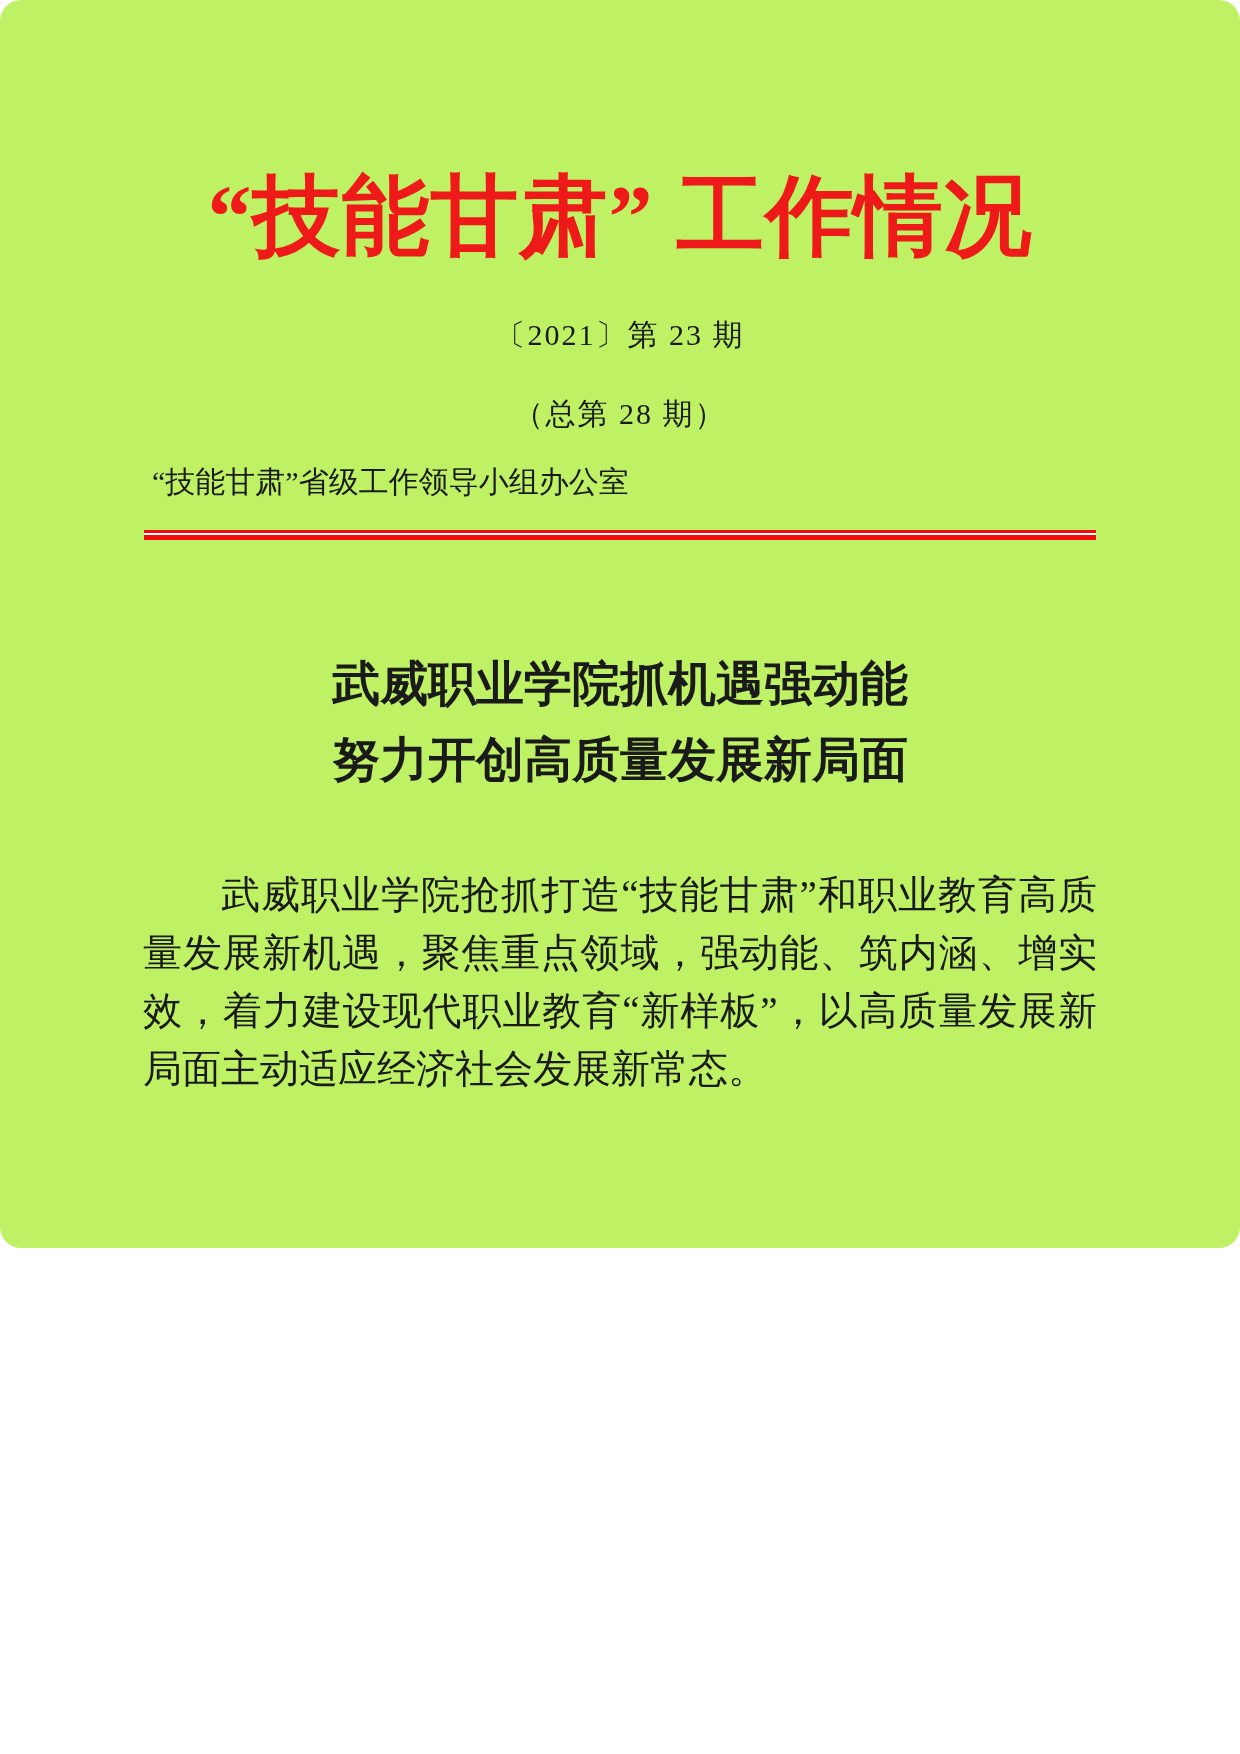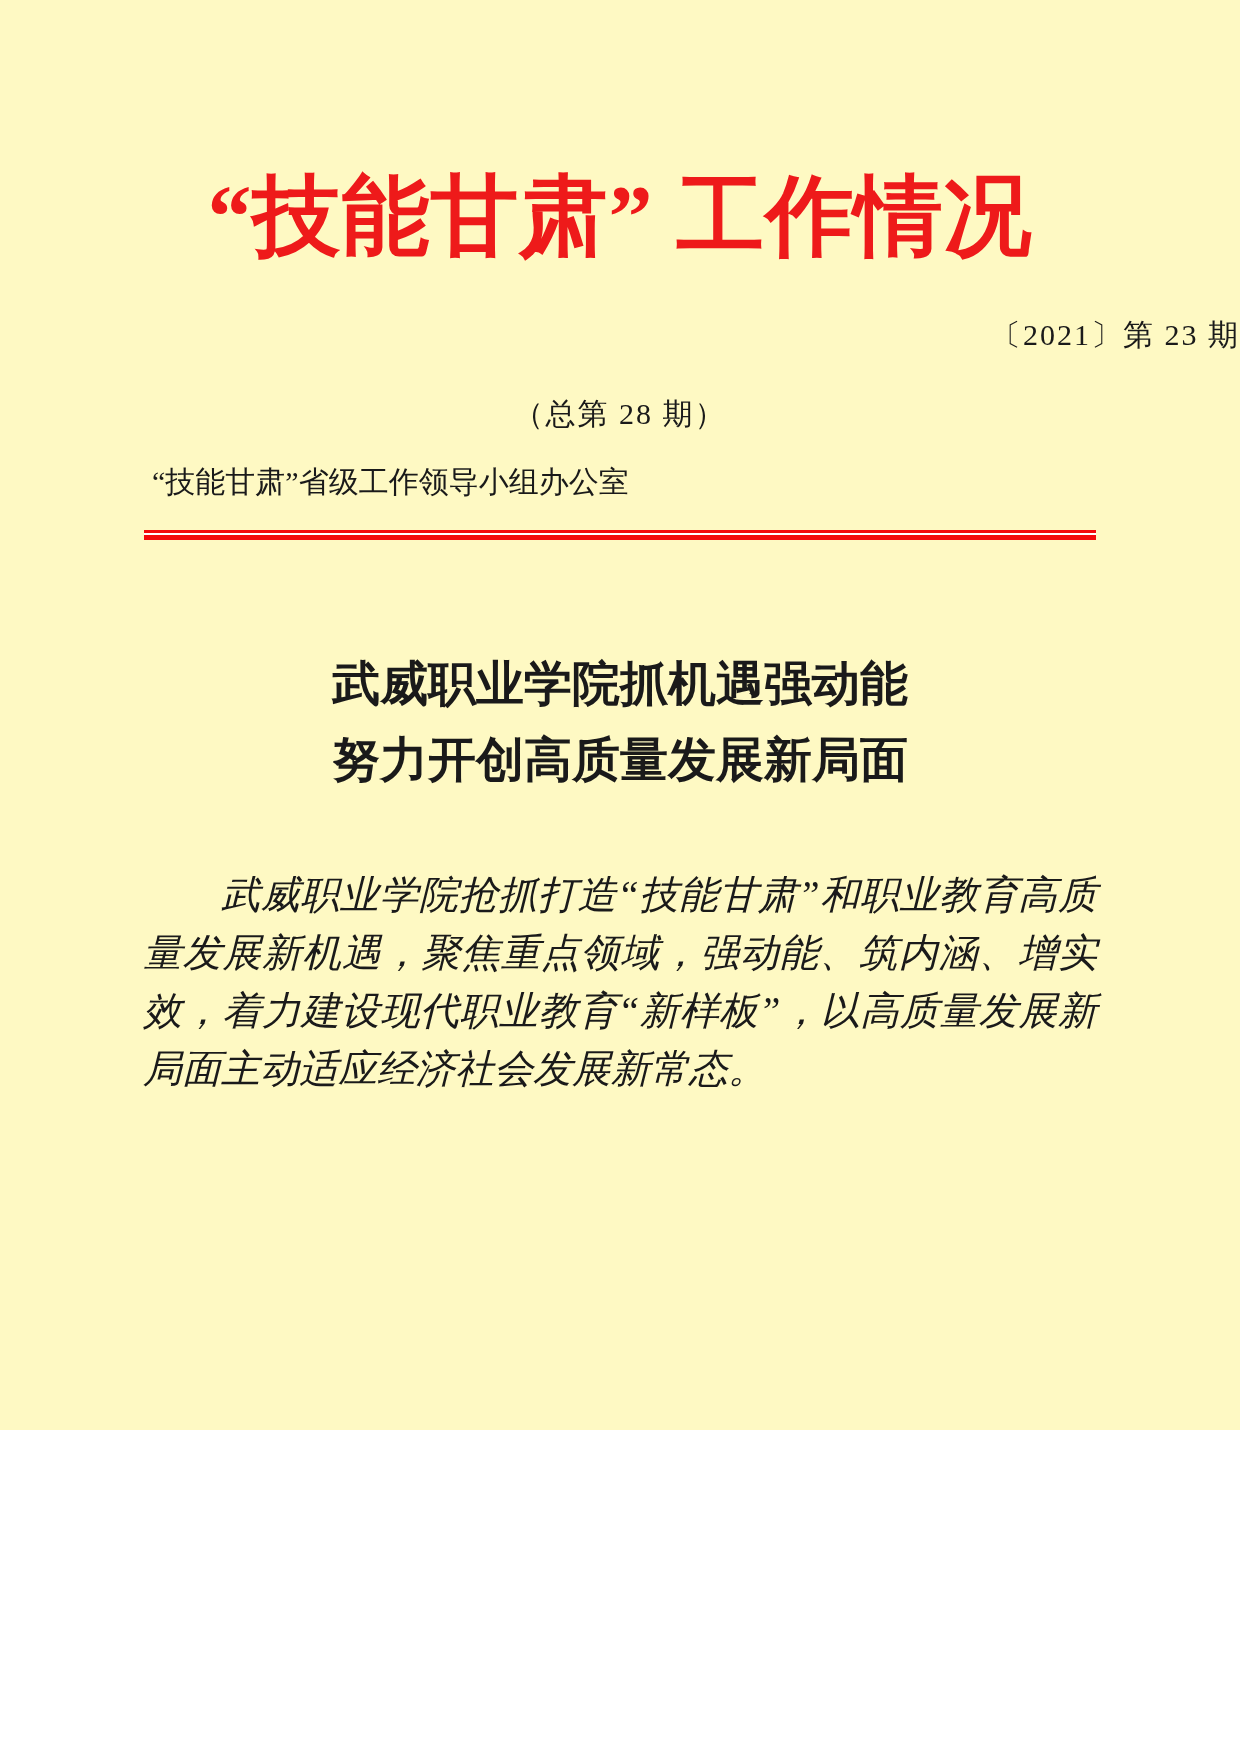--- a/index.html
+++ b/index.html
@@ -3,39 +3,40 @@
 <meta charset="utf-8">
 <style>
   html, body {
     margin: 0;
     padding: 0;
     background: #ffffff;
   }
   .page {
     position: relative;
     width: 1240px;
-    height: 1430px;
-    background: #fef9c3;
+    height: 1248px;
+    background: #bef264;
     overflow: hidden;
     font-family: "Liberation Serif", "DejaVu Serif", serif;
     color: #1a1a1a;
+    border-radius: 21px;
   }
   
   .masthead-title {
     padding-top: 165px;
     text-align: center;
     font-size: 88px;
     font-weight: bold;
     line-height: 1.18;
     letter-spacing: 1px;
     white-space: nowrap;
   }
   .issue-no {
     margin-top: 46px;
-    text-align: right;
+    text-align: center;
     font-size: 30px;
     letter-spacing: 2px;
   }
   .total-no {
     margin-top: 38px;
     text-align: center;
     font-size: 30px;
     letter-spacing: 2px;
   }
   .pub-row {
@@ -58,21 +59,20 @@
     font-size: 48px;
     font-weight: bold;
     line-height: 76px;
   }
   .article-body {
     margin: 68px 143px 0 143px;
     font-size: 39px;
     line-height: 58px;
     text-align: justify;
     text-justify: inter-ideograph;
-    font-style: italic;
   }
   .article-body p {
     margin: 0;
     text-indent: 2em;
   }
   .lead-in { font-weight: bold; }
   
   .page-number {
     position: absolute;
     top: 1594px;

